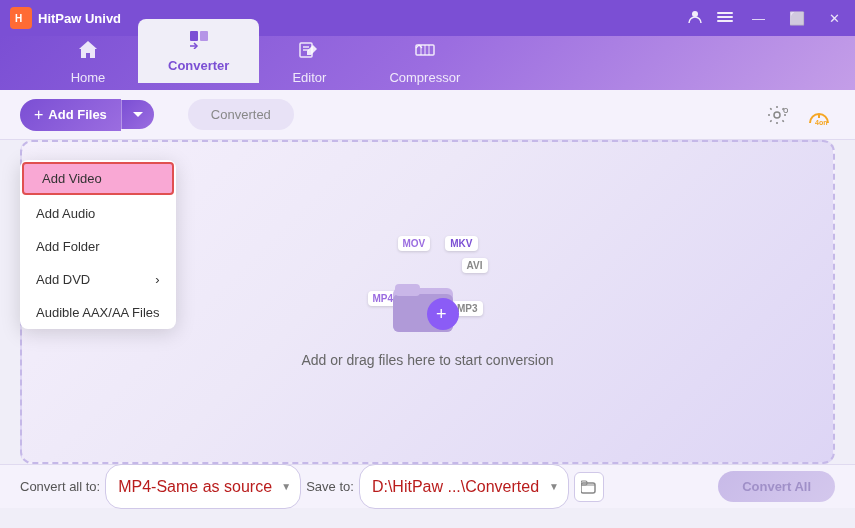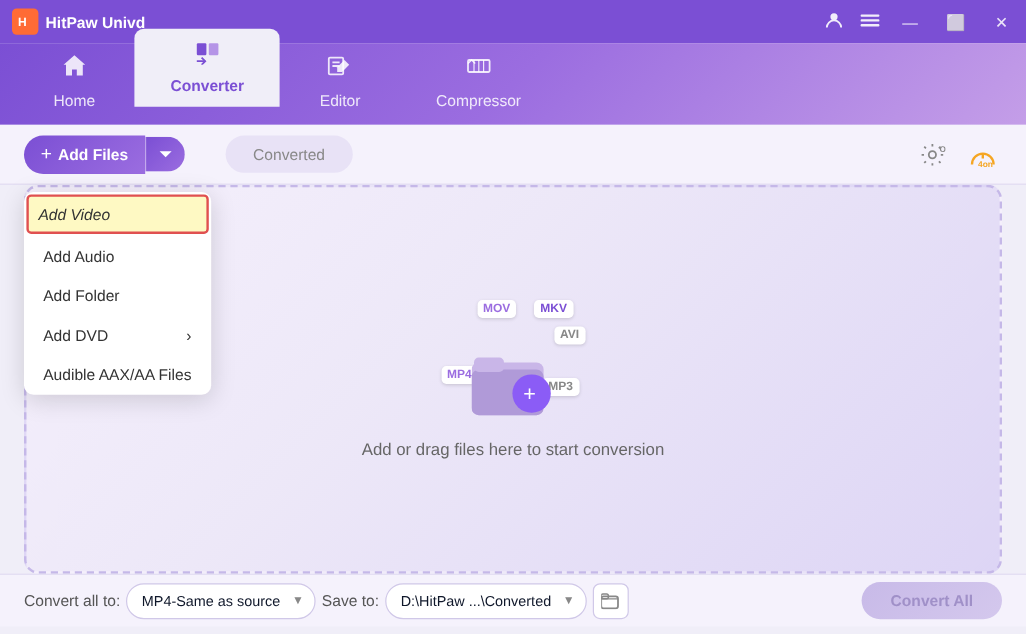--- a/index.html
+++ b/index.html
@@ -65,25 +65,25 @@
       color: white;
       font-size: 13px;
       cursor: pointer;
       opacity: 0.85;
       padding: 2px 5px;
     }
     .close-btn { color: white; }
 
     
     .nav-bar {
-      height: 68px;
+      height: 54px;
       background: linear-gradient(135deg, #7b4fd4 0%, #9b6de0 50%, #c49ee8 100%);
       display: flex;
-      align-items: flex-start;
-      padding: 0 12px;
+      align-items: center;
+      padding: 0 38px;
     }
     .nav-tab {
       display: flex;
       flex-direction: column;
       align-items: center;
       justify-content: center;
       padding: 8px 30px 10px;
       cursor: pointer;
       border-radius: 8px 8px 0 0;
       gap: 4px;
@@ -252,27 +252,27 @@
       padding: 0 20px;
       gap: 5px;
       border-top: 1px solid #e0daf0;
     }
     .bottom-label {
       color: #555;
       font-size: 13px;
       white-space: nowrap;
     }
     .bottom-select {
-      height: 30px;
+      height: 45px;
       border: 1px solid #d0c8e8;
       border-radius: 16px;
       background: white;
       padding: 0 28px 0 12px;
-      font-size: 12px;
-      color: #0f172a;
+      font-size: 16px;
+      color: #b91c1c;
       cursor: pointer;
       appearance: none;
       -webkit-appearance: none;
       position: relative;
     }
     .select-wrapper {
       position: relative;
       display: flex;
       align-items: center;
     }
@@ -323,26 +323,25 @@
     .dropdown-item {
       padding: 9px 16px;
       cursor: pointer;
       font-size: 13px;
       color: #333;
       display: flex;
       align-items: center;
       justify-content: space-between;
     }
     .dropdown-item.highlighted {
-      background: #fef9c3;
+      background: #f9a8d4;
       border: 2px solid #e05050;
       border-radius: 4px;
       margin: 2px;
-      padding: 7px 8px;
-      font-style: italic;
+      padding: 7px 18px;
     }
   </style>
 </head>
 <body>
 
 <div class="title-bar">
   <div class="title-bar-left">
     <div class="app-logo">
       <div class="logo-icon">
         <svg width="16" height="16" viewBox="0 0 16 16">

